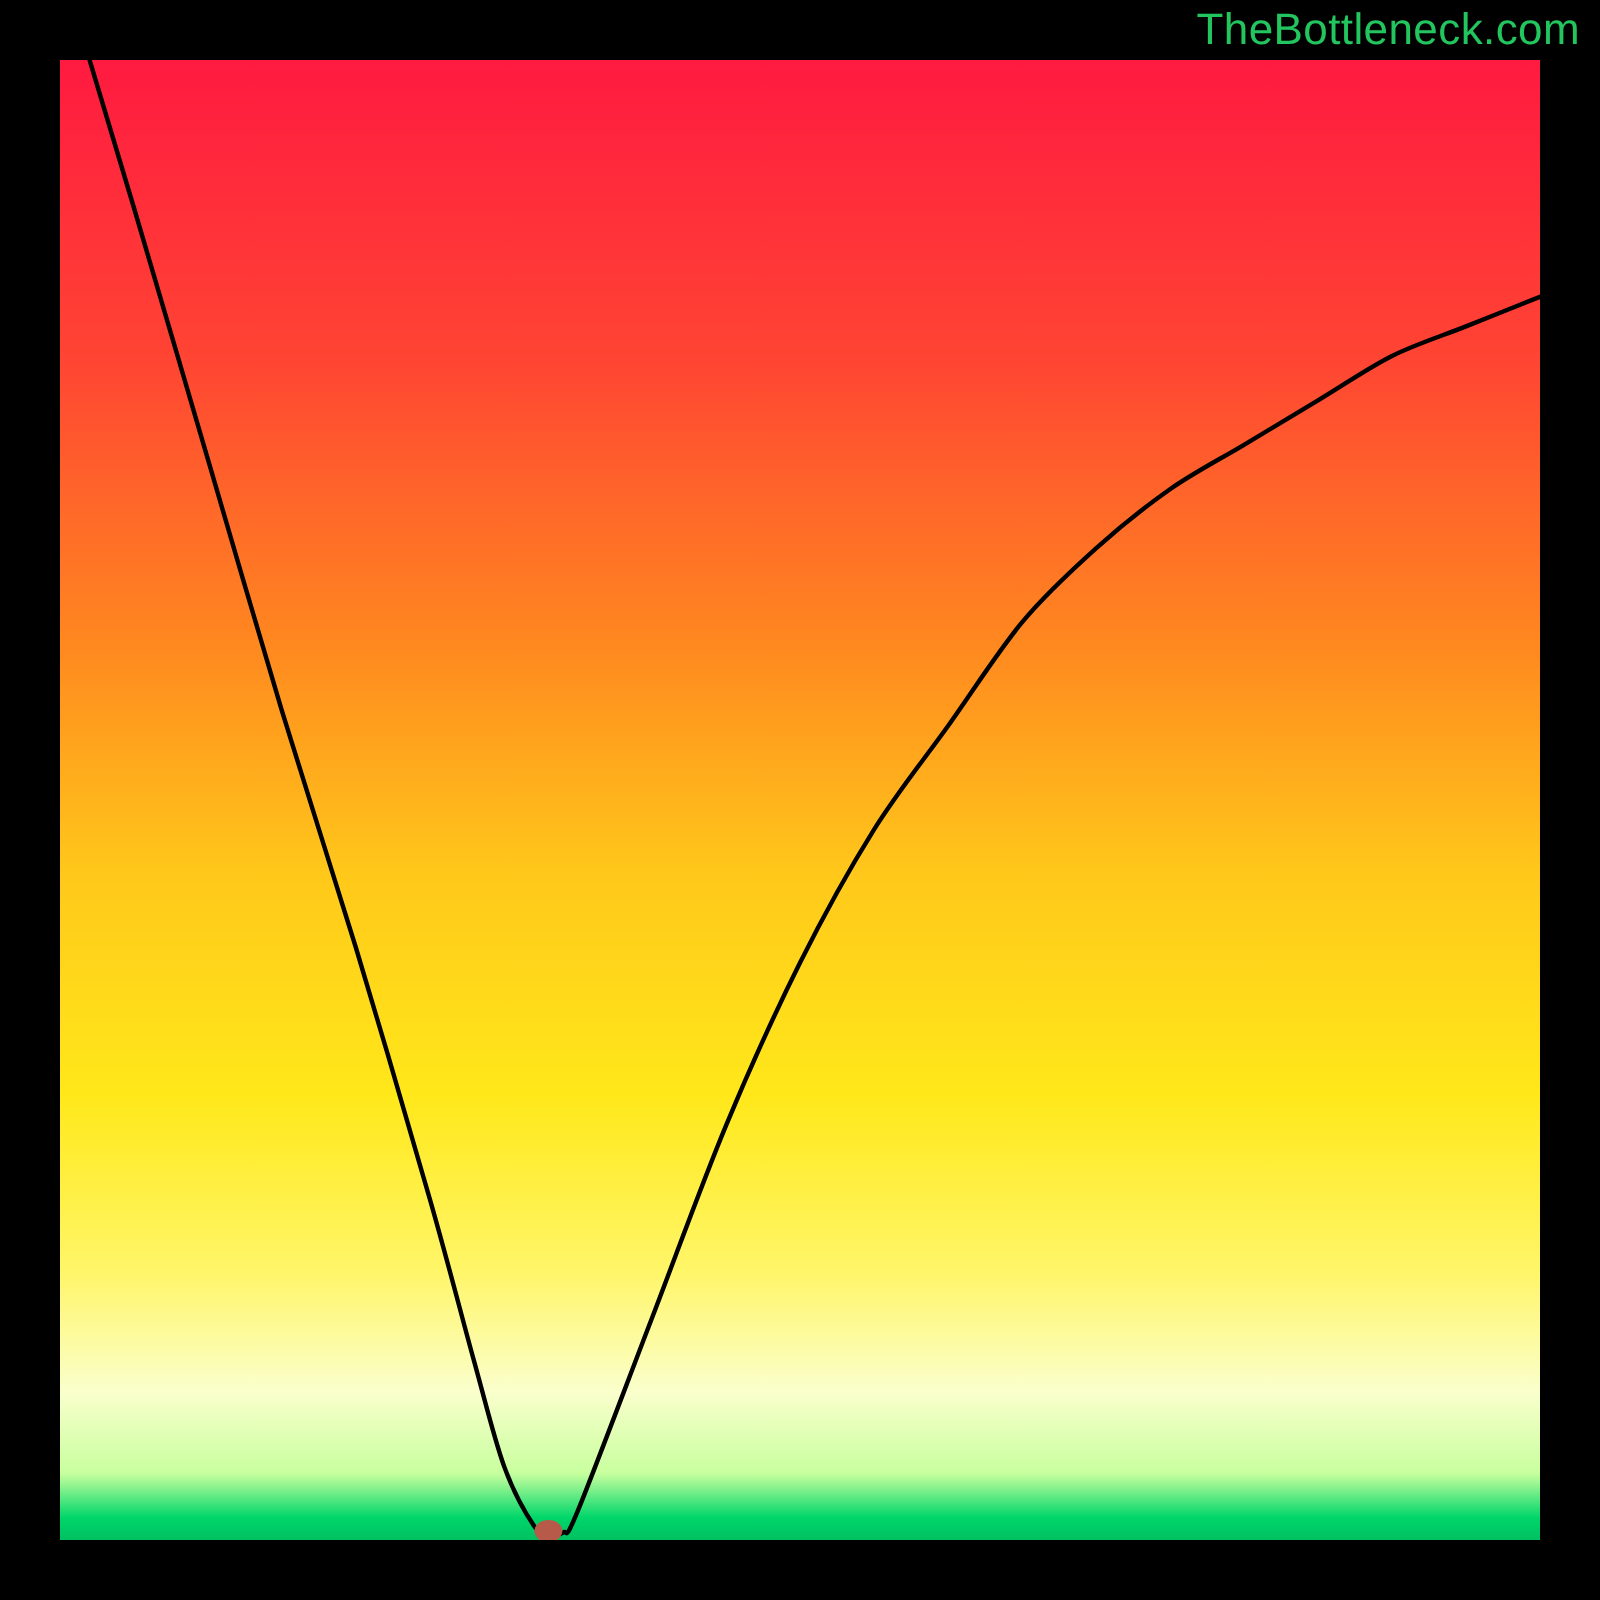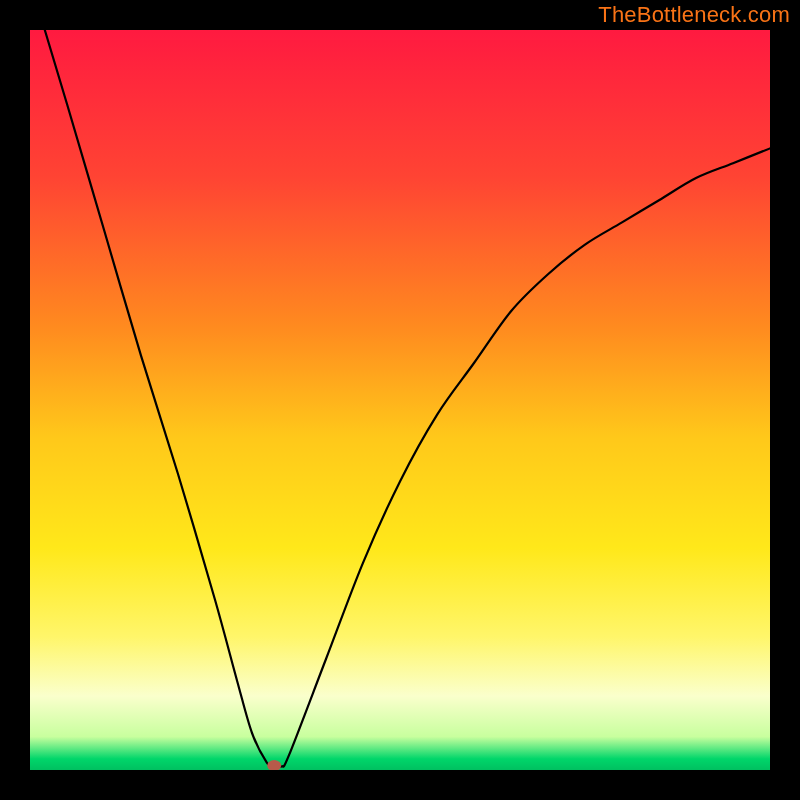--- a/index.html
+++ b/index.html
@@ -15,21 +15,21 @@
     width: 800px;
     height: 800px;
     background: #000;
   }
   .watermark {
     position: absolute;
     top: 2px;
     right: 10px;
     font-family: Arial, Helvetica, sans-serif;
     font-size: 22px;
-    color: #f97316;
+    color: #22c55e;
     z-index: 10;
     text-align: right;
     letter-spacing: 0.2px;
   }
   svg.plot {
     position: absolute;
     left: 30px;
     top: 30px;
     width: 740px;
     height: 740px;

